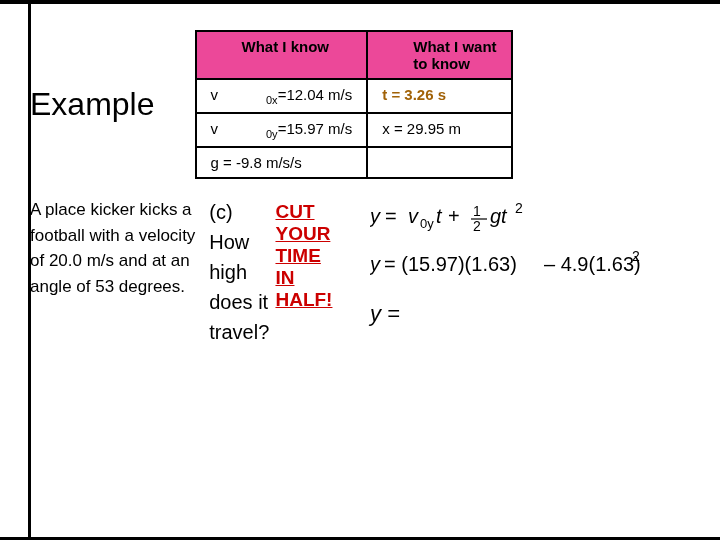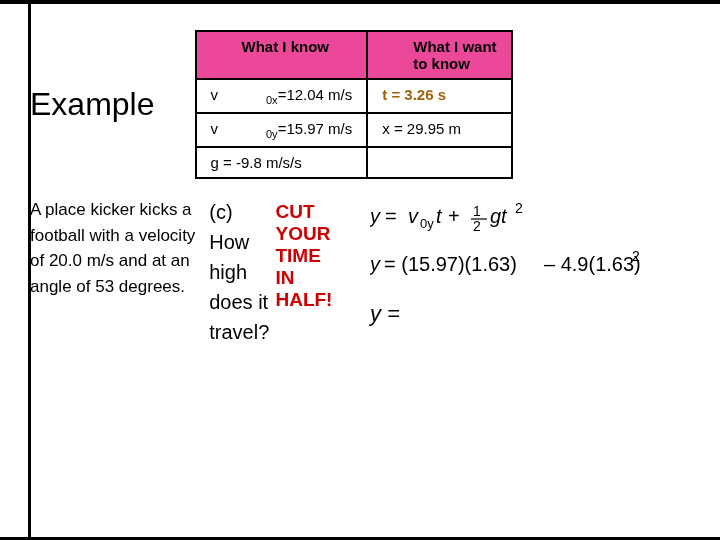--- a/index.html
+++ b/index.html
@@ -125,20 +125,21 @@
       font-size: 20px;
       line-height: 1.5;
       margin-bottom: 18px;
     }
 
     .cut-time {
       font-size: 19px;
       font-weight: bold;
       color: #cc0000;
       margin-top: 4px;
+      text-decoration: underline;
     }
 
     .right-panel {
       flex: 1;
       display: flex;
       flex-direction: column;
       gap: 6px;
       padding-top: 0px;
     }
 

